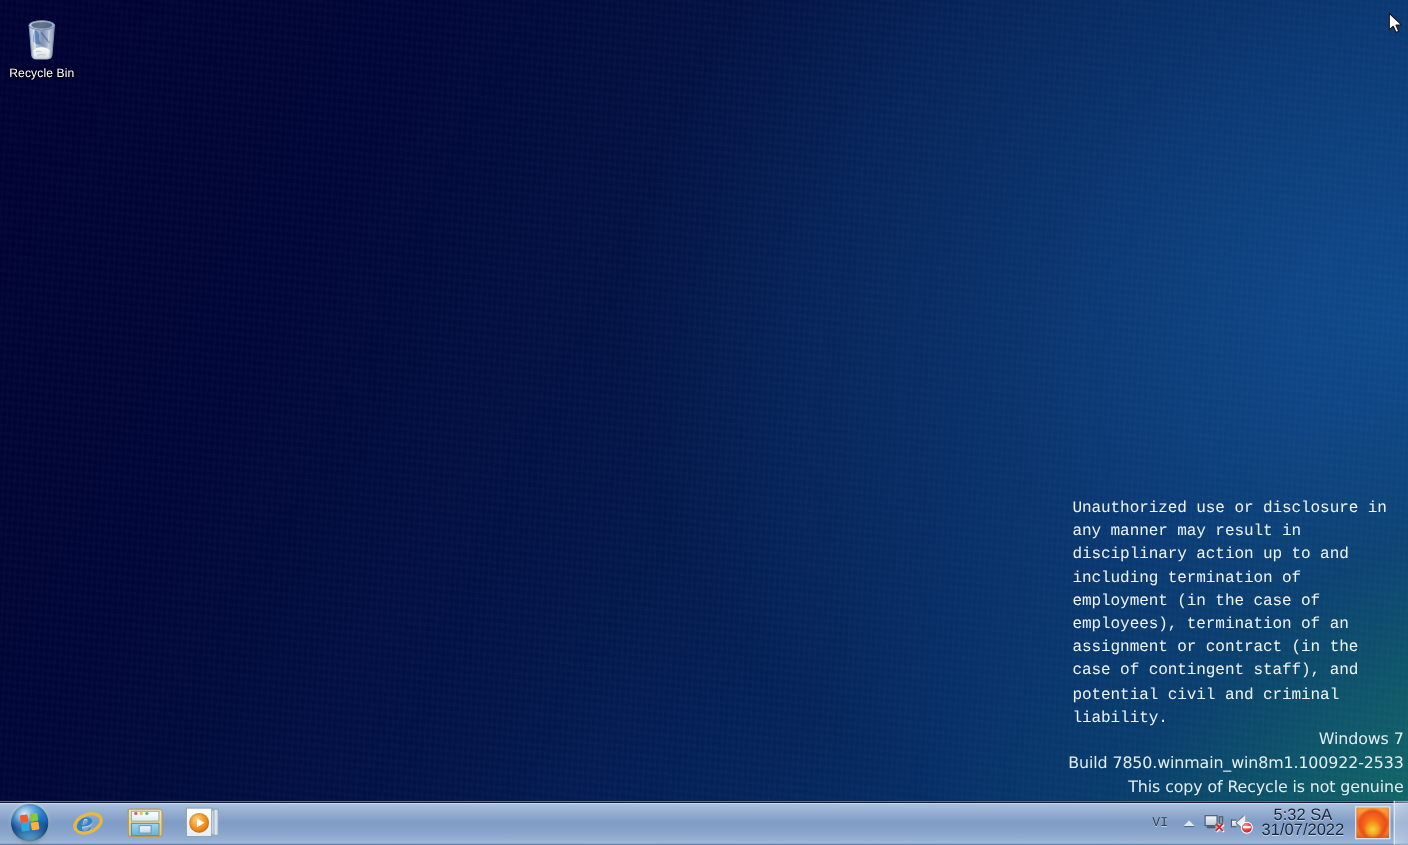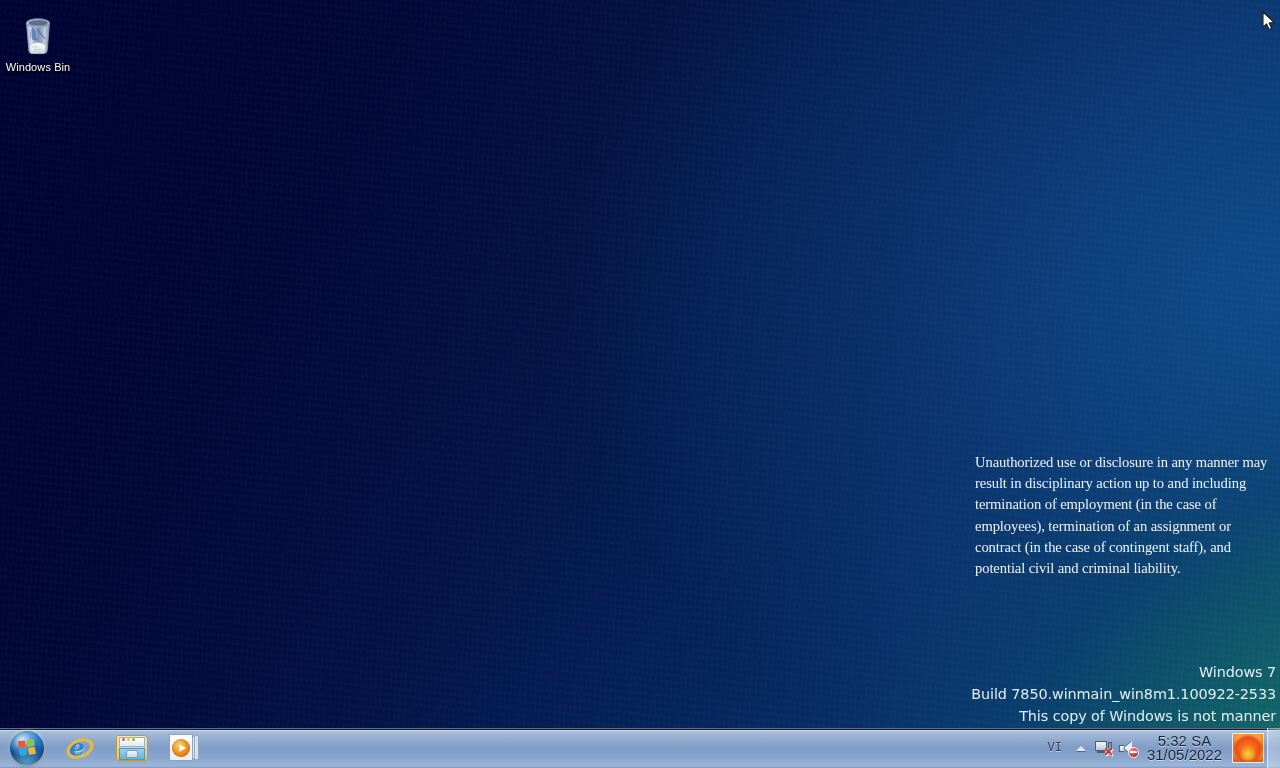--- a/index.html
+++ b/index.html
@@ -48,21 +48,21 @@
     letter-spacing:-0.5px;
     font-family:"DejaVu Sans", sans-serif;
   }
   #headline .line { display:block; font-weight:300; transform:scaleX(0.97); transform-origin:left center; }
 
   
   #disclaimer {
     position:absolute; left:975px; top:452px; width:302px;
     color:#eef3f5; font-size:14.6px; line-height:21.2px;
     letter-spacing:-0.1px;
-    font-family:Liberation Serif, serif;
+    font-family:Liberation Mono, monospace;
     font-weight:400;
   }
 
   
   #watermark {
     position:absolute; right:4px; bottom:41px; width:560px;
     text-align:right; color:#e4eef0;
     font-size:14.4px; line-height:22px; letter-spacing:-0.1px;
     font-family:"DejaVu Sans", sans-serif;
   }
@@ -296,30 +296,30 @@
         <path d="M17.5 37.5 q3 -1.6 6 -0.6 M20 40.2 q3.5 -1.3 7 -0.2" stroke="#b4c0c7" stroke-width="0.7" fill="none"></path>
 
         <ellipse cx="24" cy="13" rx="11.7" ry="4.2" fill="url(#binRim)" stroke="#708aab" stroke-width="0.9"></ellipse>
         <ellipse cx="24" cy="13.4" rx="9.6" ry="3.1" fill="#44587a" opacity="0.55"></ellipse>
         <ellipse cx="24" cy="12.6" rx="9.6" ry="3.1" fill="#2b3d5c" opacity="0.45"></ellipse>
 
         <path d="M16.6 17 L18.4 41" stroke="#ffffff" stroke-width="1.4" opacity="0.5"></path>
         <path d="M30.6 17.5 L29.2 41" stroke="#ffffff" stroke-width="1" opacity="0.3"></path>
       </svg>
     </div>
-    <div class="bin-label">Windows Bin</div>
+    <div class="bin-label">Recycle Bin</div>
   </div>
 
 
   <div id="disclaimer">Unauthorized use or disclosure in any manner may result in disciplinary action up to and including termination of employment (in the case of employees), termination of an assignment or contract (in the case of contingent staff), and potential civil and criminal liability.</div>
 
   <div id="watermark">
     <span class="wm-line">Windows 7</span>
     <span class="wm-line">Build 7850.winmain_win8m1.100922-2533</span>
-    <span class="wm-line">This copy of Windows is not manner</span>
+    <span class="wm-line">This copy of Recycle is not genuine</span>
   </div>
 
   <div id="cursor" style="left: 1262px; top: 11px;">
     <svg width="14" height="21" viewBox="0 0 14 21" xmlns="http://www.w3.org/2000/svg">
       <path d="M1,1 L1,16.2 L4.6,12.9 L7.1,18.6 L9.6,17.5 L7.1,11.9 L12.1,11.6 Z" fill="#ffffff" stroke="#1a1a1a" stroke-width="1.1" stroke-linejoin="round"></path>
     </svg>
   </div>
 
   <div id="taskbar">
 
@@ -387,21 +387,21 @@
           <div class="spk-box"></div>
           <div class="spk-cone"></div>
           <div class="mute-badge">
               <i></i>
             </div>
         </div>
       </div>
 
       <div id="clock">
         <span>5:32 SA</span>
-        <span>31/05/2022</span>
+        <span>31/07/2022</span>
       </div>
 
       <div id="tray-thumb"></div>
 
       <div id="show-desktop"></div>
     </div>
   </div>
 </div>
 
 </body></html>

